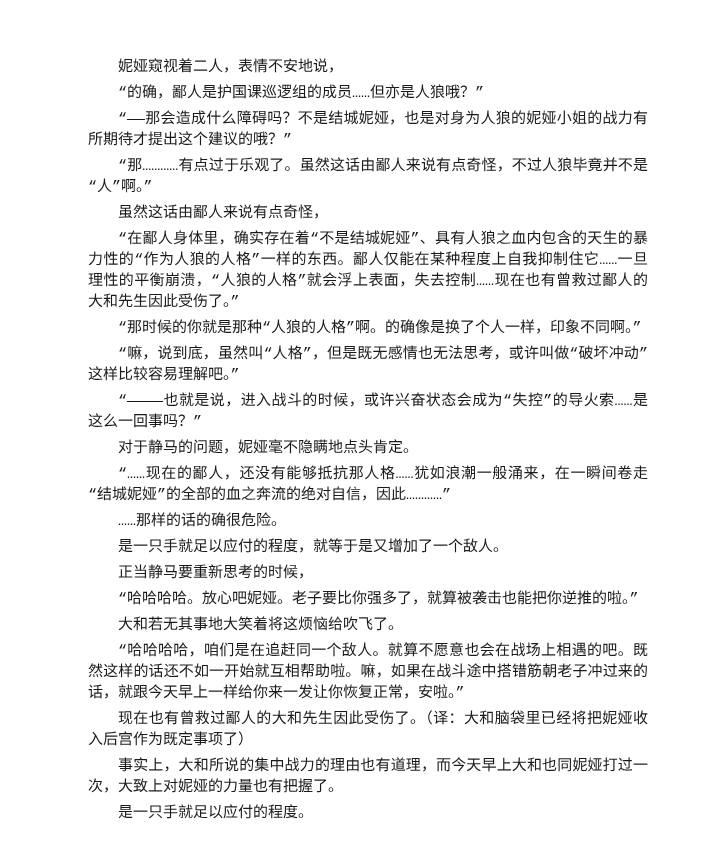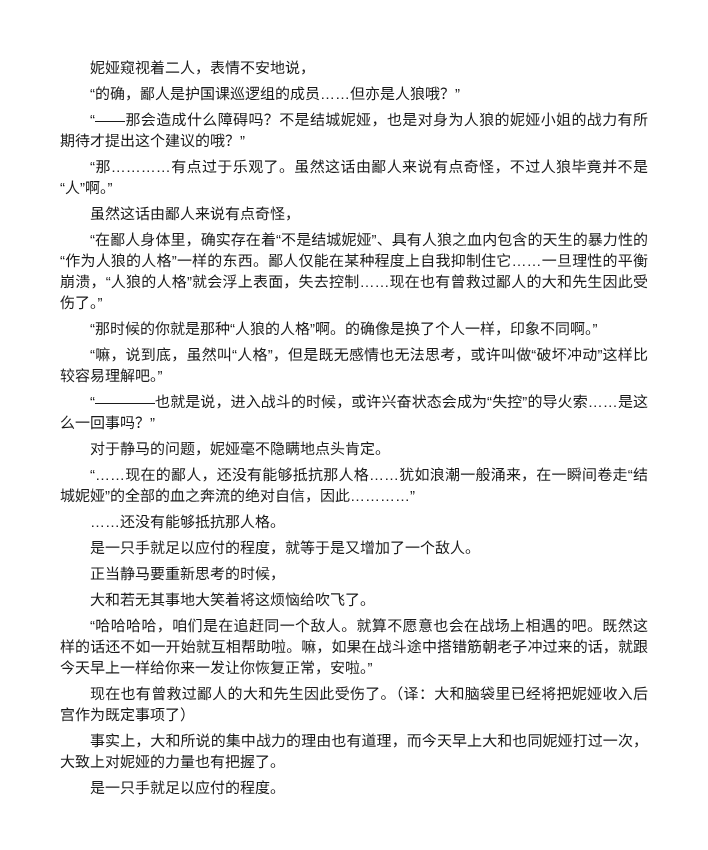--- a/index.html
+++ b/index.html
@@ -9,25 +9,26 @@
   }
   .page {
     box-sizing: border-box;
     width: 708px;
     min-height: 850px;
     margin: 0 auto;
     background: #ffffff;
     padding: 57px 60px 40px 60px;
   }
   .doc-body {
-    font-family: Liberation Sans, sans-serif;
+    font-family: Liberation Mono, monospace;
     font-size: 15px;
     line-height: 21px;
     color: #1a1a1a;
     text-align: justify;
+    margin-left: 28px;
   }
   .para {
     margin: 0 0 5px 0;
     text-indent: 2em;
     word-break: break-all;
   }
 </style>
 </head>
 <body>
 
@@ -37,22 +38,23 @@
     <p class="para">“的确，鄙人是护国课巡逻组的成员……但亦是人狼哦？”</p>
     <p class="para">“——那会造成什么障碍吗？不是结城妮娅，也是对身为人狼的妮娅小姐的战力有所期待才提出这个建议的哦？”</p>
     <p class="para">“那…………有点过于乐观了。虽然这话由鄙人来说有点奇怪，不过人狼毕竟并不是“人”啊。”</p>
     <p class="para">虽然这话由鄙人来说有点奇怪，</p>
     <p class="para">“在鄙人身体里，确实存在着“不是结城妮娅”、具有人狼之血内包含的天生的暴力性的“作为人狼的人格”一样的东西。鄙人仅能在某种程度上自我抑制住它……一旦理性的平衡崩溃，“人狼的人格”就会浮上表面，失去控制……现在也有曾救过鄙人的大和先生因此受伤了。”</p>
     <p class="para">“那时候的你就是那种“人狼的人格”啊。的确像是换了个人一样，印象不同啊。”</p>
     <p class="para">“嘛，说到底，虽然叫“人格”，但是既无感情也无法思考，或许叫做“破坏冲动”这样比较容易理解吧。”</p>
     <p class="para">“————也就是说，进入战斗的时候，或许兴奋状态会成为“失控”的导火索……是这么一回事吗？”</p>
     <p class="para">对于静马的问题，妮娅毫不隐瞒地点头肯定。</p>
     <p class="para">“……现在的鄙人，还没有能够抵抗那人格……犹如浪潮一般涌来，在一瞬间卷走“结城妮娅”的全部的血之奔流的绝对自信，因此…………”</p>
-    <p class="para">……还没有能够抵抗那人格。</p>
+    <p class="para">……那样的话的确很危险。</p>
     <p class="para">是一只手就足以应付的程度，就等于是又增加了一个敌人。</p>
     <p class="para">正当静马要重新思考的时候，</p>
+    <p class="para">“哈哈哈哈。放心吧妮娅。老子要比你强多了，就算被袭击也能把你逆推的啦。”</p>
     <p class="para">大和若无其事地大笑着将这烦恼给吹飞了。</p>
     <p class="para">“哈哈哈哈，咱们是在追赶同一个敌人。就算不愿意也会在战场上相遇的吧。既然这样的话还不如一开始就互相帮助啦。嘛，如果在战斗途中搭错筋朝老子冲过来的话，就跟今天早上一样给你来一发让你恢复正常，安啦。”</p>
     <p class="para">现在也有曾救过鄙人的大和先生因此受伤了。（译：大和脑袋里已经将把妮娅收入后宫作为既定事项了）</p>
     <p class="para">事实上，大和所说的集中战力的理由也有道理，而今天早上大和也同妮娅打过一次，大致上对妮娅的力量也有把握了。</p>
     <p class="para">是一只手就足以应付的程度。</p>
   </div>
 </div>
 
 </body></html>

